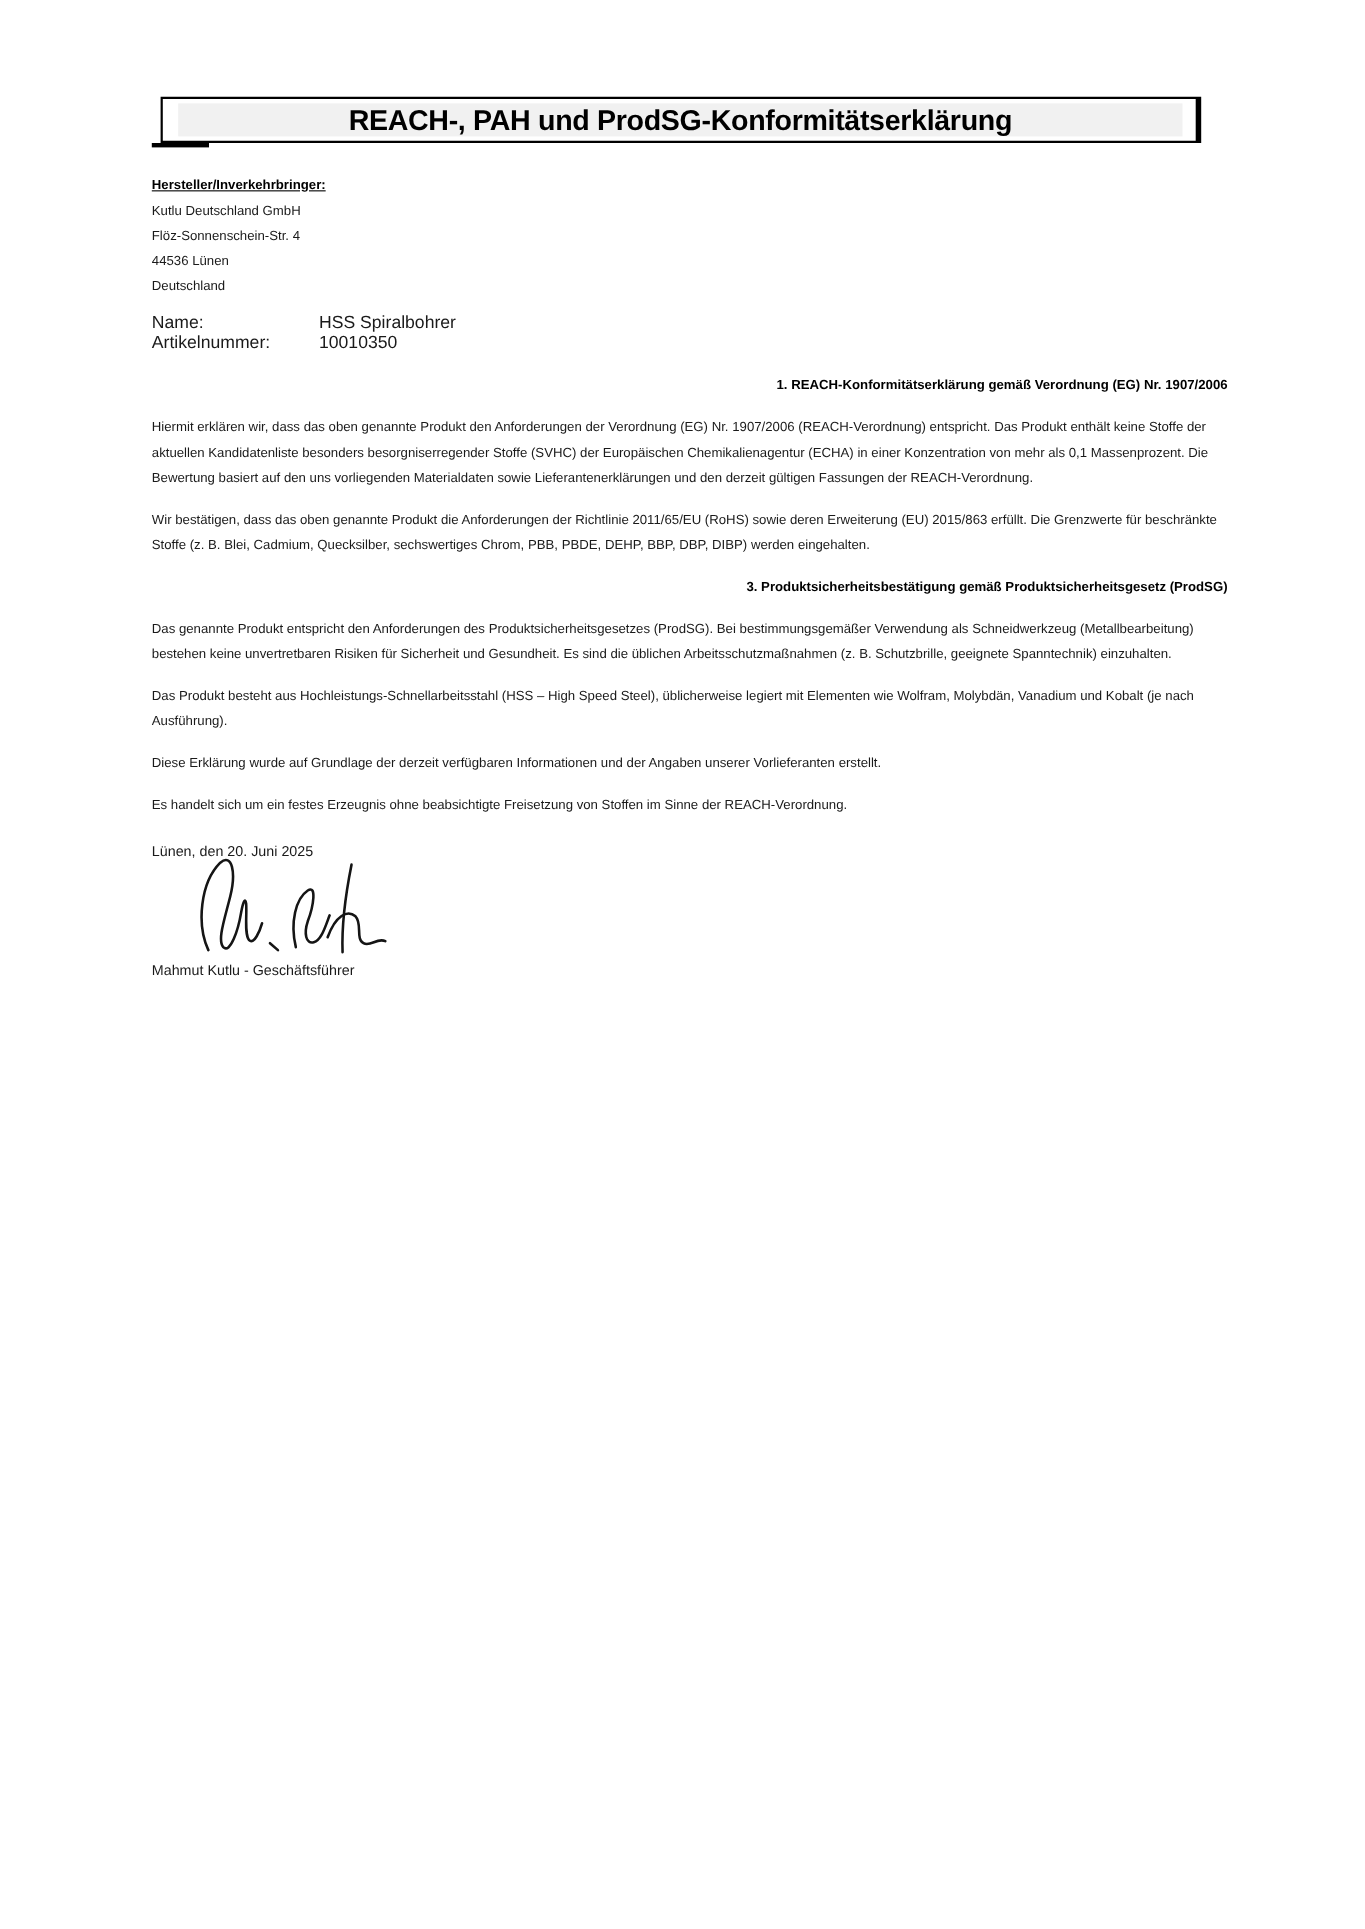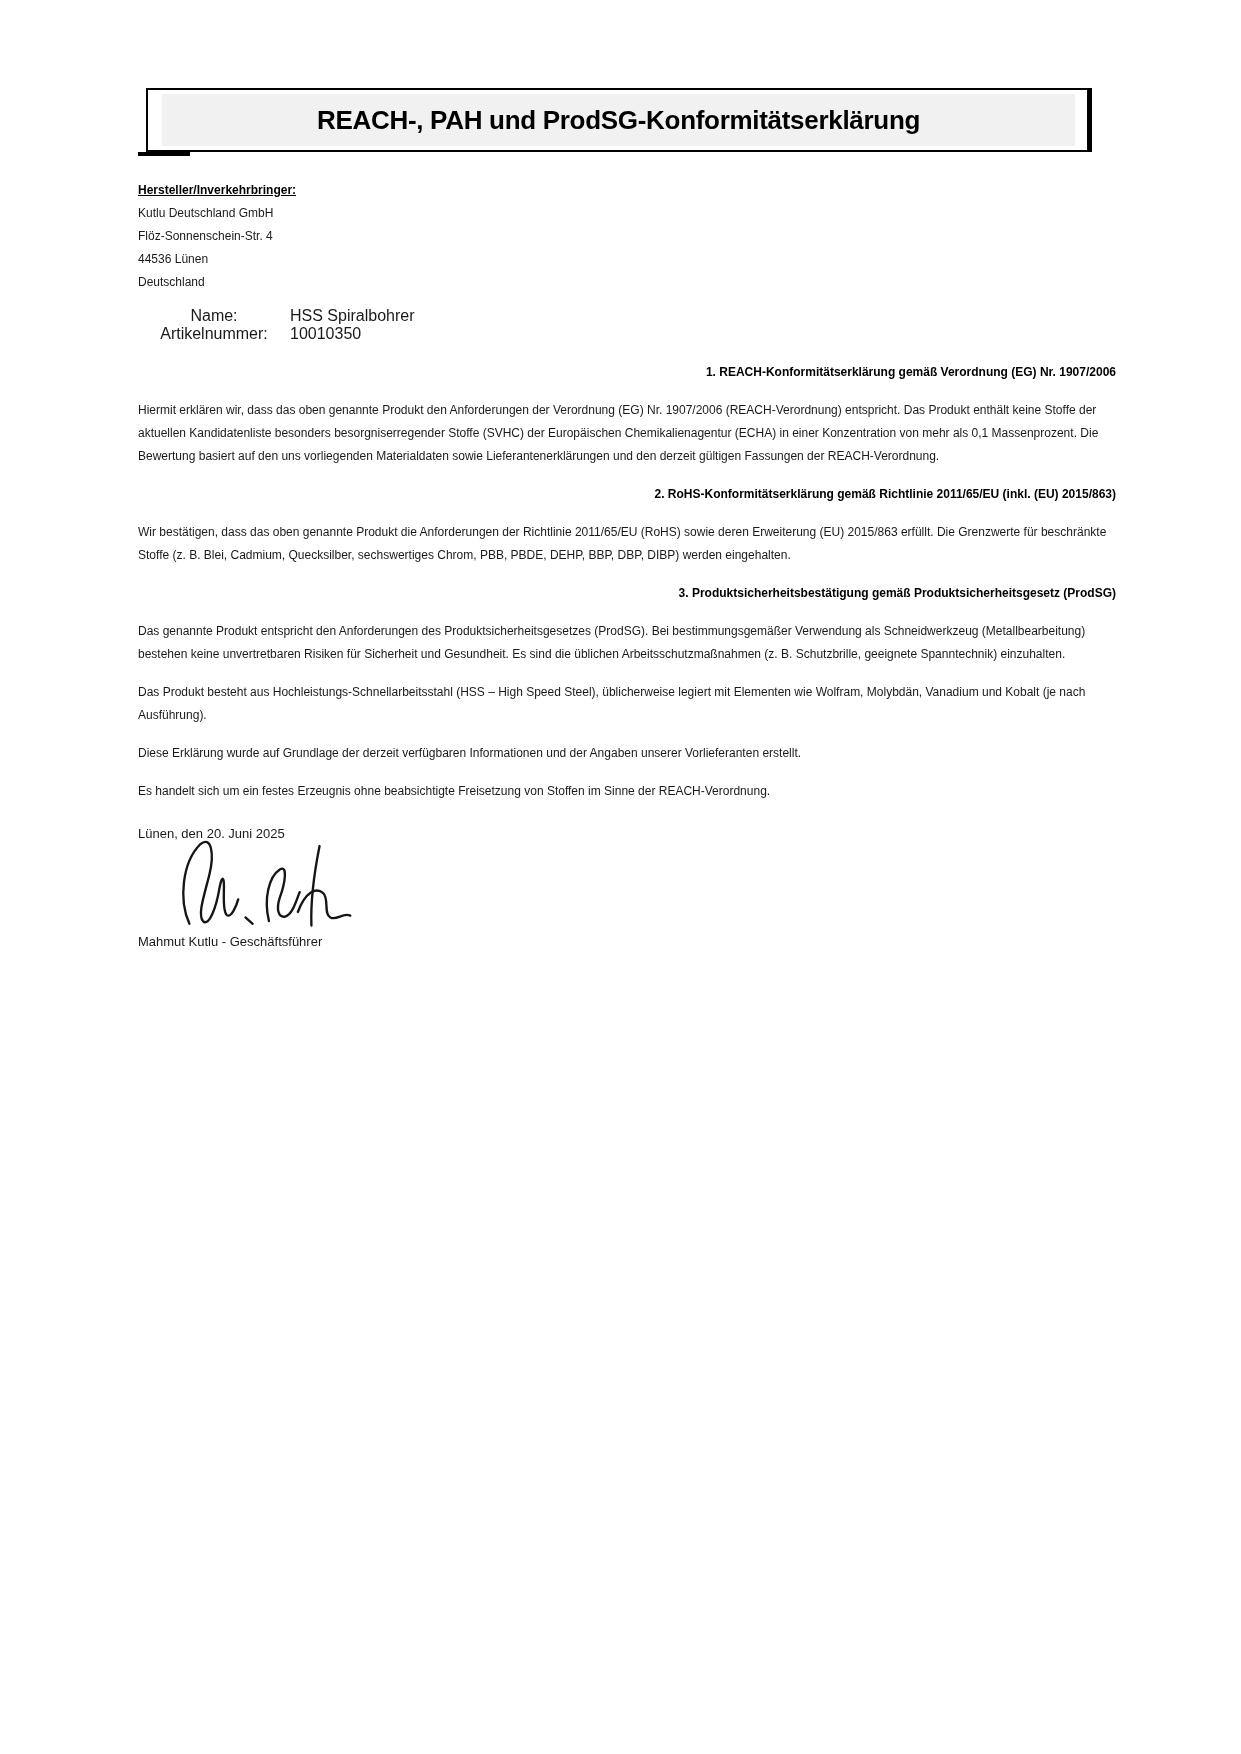--- a/index.html
+++ b/index.html
@@ -20,21 +20,21 @@
     padding: 88px 125px 0 138px;
   }
   .content { width: 978px; }
 
   
   .title-box {
     position: relative;
     box-sizing: border-box;
     margin-left: 8px;
     width: 946px;
-    height: 64px;
+    height: 42px;
     border: 2px solid #000000;
     border-right-width: 5px;
     margin-bottom: 27px;
     background: #ffffff;
   }
   .title-box::after {
     content: "";
     position: absolute;
     left: -10px;
     bottom: -6px;
@@ -68,21 +68,21 @@
 
   .mfr-heading {
     margin: 0;
     font-weight: 700;
     text-decoration: underline;
     color: #000000;
   }
   .address p { margin: 0; }
 
   .product-block { margin: 13px 0 18px 0; }
-  .product-row { display: flex; text-align: center; }
+  .product-row { display: flex; }
   .product-label {
     display: inline-block;
     width: 152px;
     flex: 0 0 152px;
   }
 
   .small { font-size: 13px; line-height: 18px; }
   .place-date { margin: 22px 0 0 0; }
 
   .signature-svg {
@@ -118,21 +118,20 @@
       </div>
       <div class="product-row">
         <span class="product-label">Artikelnummer:</span>
         <span>10010350</span>
       </div>
     </div>
 
     <h2>1. REACH-Konformitätserklärung gemäß Verordnung (EG) Nr. 1907/2006</h2>
     <p>Hiermit erklären wir, dass das oben genannte Produkt den Anforderungen der Verordnung (EG) Nr. 1907/2006 (REACH-Verordnung) entspricht. Das Produkt enthält keine Stoffe der aktuellen Kandidatenliste besonders besorgniserregender Stoffe (SVHC) der Europäischen Chemikalienagentur (ECHA) in einer Konzentration von mehr als 0,1 Massenprozent. Die Bewertung basiert auf den uns vorliegenden Materialdaten sowie Lieferantenerklärungen und den derzeit gültigen Fassungen der REACH-Verordnung.</p>
 
-    <h2>2. RoHS-Konformitätserklärung gemäß Richtlinie 2011/65/EU (inkl. (EU) 2015/863)</h2>
     <p>Wir bestätigen, dass das oben genannte Produkt die Anforderungen der Richtlinie 2011/65/EU (RoHS) sowie deren Erweiterung (EU) 2015/863 erfüllt. Die Grenzwerte für beschränkte Stoffe (z. B. Blei, Cadmium, Quecksilber, sechswertiges Chrom, PBB, PBDE, DEHP, BBP, DBP, DIBP) werden eingehalten.</p>
 
     <h2>3. Produktsicherheitsbestätigung gemäß Produktsicherheitsgesetz (ProdSG)</h2>
     <p>Das genannte Produkt entspricht den Anforderungen des Produktsicherheitsgesetzes (ProdSG). Bei bestimmungsgemäßer Verwendung als Schneidwerkzeug (Metallbearbeitung) bestehen keine unvertretbaren Risiken für Sicherheit und Gesundheit. Es sind die üblichen Arbeitsschutzmaßnahmen (z. B. Schutzbrille, geeignete Spanntechnik) einzuhalten.</p>
 
     <p>Das Produkt besteht aus Hochleistungs-Schnellarbeitsstahl (HSS – High Speed Steel), üblicherweise legiert mit Elementen wie Wolfram, Molybdän, Vanadium und Kobalt (je nach Ausführung).</p>
     <p>Diese Erklärung wurde auf Grundlage der derzeit verfügbaren Informationen und der Angaben unserer Vorlieferanten erstellt.</p>
 
     <p>Es handelt sich um ein festes Erzeugnis ohne beabsichtigte Freisetzung von Stoffen im Sinne der REACH-Verordnung.</p>
 

